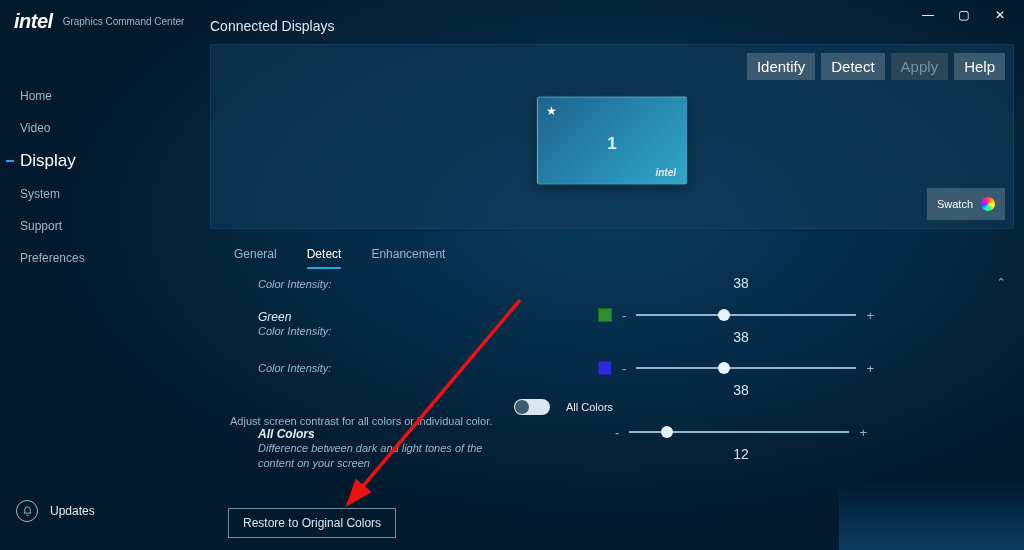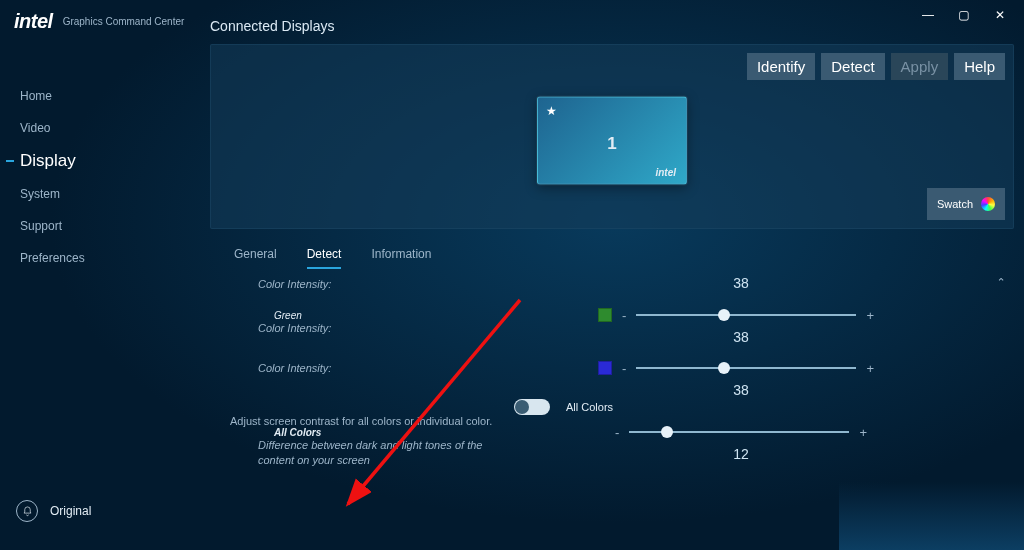--- a/index.html
+++ b/index.html
@@ -65,21 +65,21 @@
   .monitor .num { position:absolute; left:0; right:0; top:36px; text-align:center; font-size:17px; font-weight:600; }
   .monitor .mbrand { position:absolute; bottom:6px; right:10px; font-size:10px; font-weight:700; font-style:italic; }
 
   
   .tabs { display:flex; gap:30px; margin:12px 0 2px 24px; font-size:12px; }
   .tab { padding:6px 0; color:var(--txt-dim); cursor:pointer; }
   .tab.active { color:#fff; border-bottom:2px solid var(--accent); }
 
   
   .scroll { position:relative; flex:1; overflow:hidden; padding-left:48px; padding-right:20px; padding-top:6px; }
-  .row-label { font-size:10px; color:var(--txt); margin-top:2px;margin-left:16px;}
+  .row-label { font-size:12px; color:var(--txt); margin-top:2px;}
   .sub-label { font-size:11px; color:var(--txt-dim); max-width:260px; line-height:1.35;}
   .row { display:flex; align-items:flex-start; margin-bottom:16px; }
   .row .left { width:230px;font-style:italic; }
   .row .ctrl { flex:1; display:flex; flex-direction:column; align-items:center; }
 
   .slider-line { position:relative; display:flex; align-items:center; width:220px; }
   .track { height:2px; background:#8fb7cf; flex:1; }
   .thumb { position:absolute; width:12px; height:12px; background:#e8f2f9; border-radius:6px; top:50%; transform:translate(-50%,-50%); }
   .sign { font-size:13px; color:var(--txt-dim); padding:0 10px;}
   .valtxt { font-size:14px; color:#cfe4f2; margin-top:6px; text-align:center;}
@@ -131,21 +131,21 @@
     <div class="nav-item">System</div>
     <div class="nav-item">Support</div>
     <div class="nav-item">Preferences</div>
   </div>
   <div class="updates">
     <span class="bell">
       <svg viewBox="0 0 24 24">
           <path d="M6 8a6 6 0 1112 0v5l1.5 2.5H4.5L6 13V8zM10 19a2 2 0 004 0"></path>
         </svg>
     </span>
-    <span>Original</span>
+    <span>Updates</span>
   </div>
 </div>
 
 <div class="main">
   <div class="page-title">Connected Displays</div>
 
   <div class="display-panel">
     <div class="panel-btns">
       <button class="panel-btn">Identify</button>
       <button class="panel-btn">Detect</button>
@@ -159,21 +159,21 @@
     </div>
     <button class="swatch-btn">
       <span>Swatch</span>
       <span class="swatch-icon"></span>
     </button>
   </div>
 
   <div class="tabs">
     <div class="tab">General</div>
     <div class="tab active">Detect</div>
-    <div class="tab">Information</div>
+    <div class="tab">Enhancement</div>
   </div>
 
   <div class="scroll">
     <div class="scroll-chevron">⌃</div>
 
     <div class="row">
       <div class="left">
         <div class="sub-label">Color Intensity:</div>
       </div>
       <div class="ctrl">
@@ -239,20 +239,21 @@
           <div class="slider-line">
             <div class="track"></div>
             <div class="thumb" style="left:17%"></div>
           </div>
           <span class="sign">+</span>
         </div>
         <div class="valtxt">12</div>
       </div>
     </div>
 
+    <button class="restore-btn">Restore to Original Colors</button>
   </div>
 </div>
 
 <div class="bottom-fade"></div>
 
 <svg class="arrow" width="1024" height="550" style="left:0;top:0">
   <defs>
     <marker id="ah" markerWidth="10" markerHeight="10" refX="7" refY="3" orient="auto">
       <path d="M0,0 L8,3 L0,6 Z" fill="#e11"></path>
     </marker>

